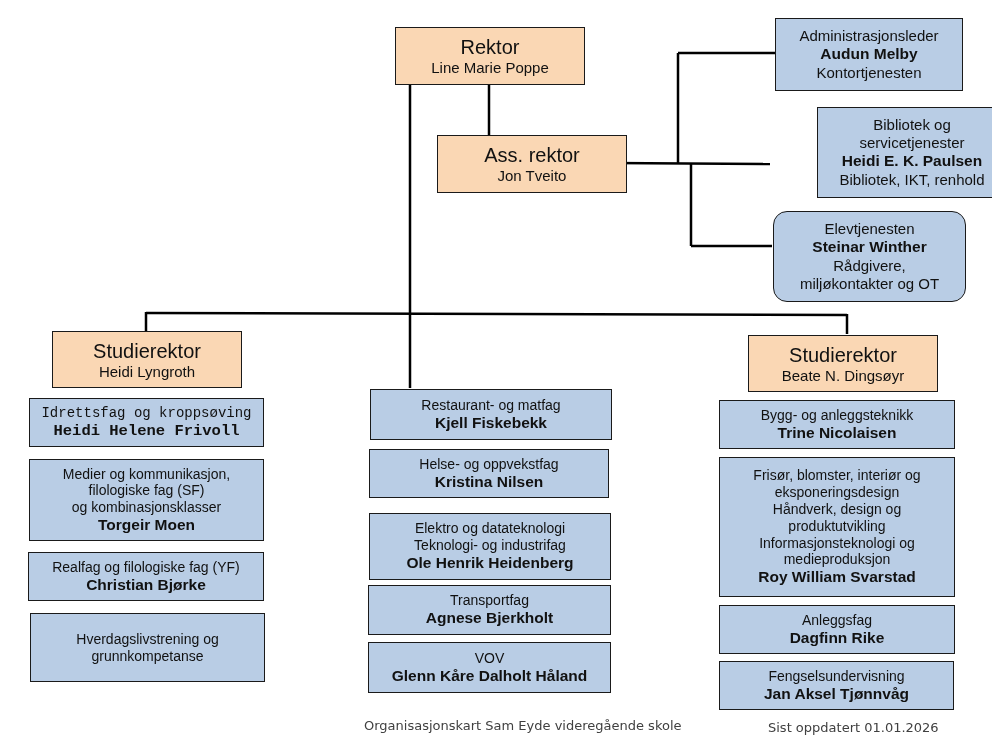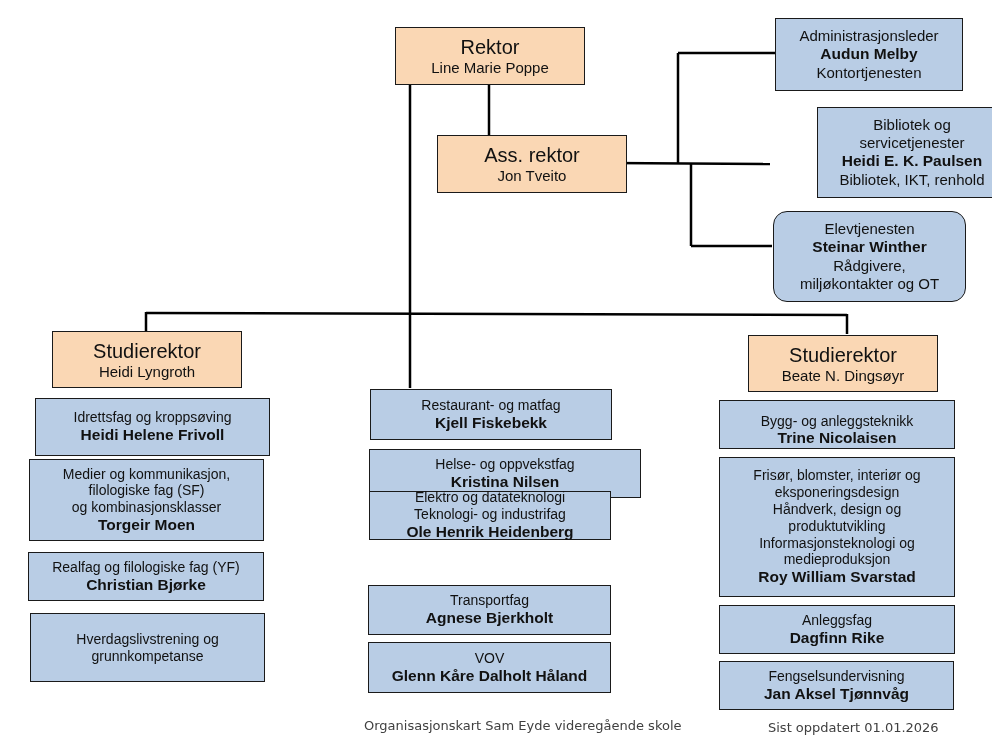--- a/index.html
+++ b/index.html
@@ -73,21 +73,21 @@
 <div class="box leader" style="left:52px;top:331px;width:190px;height:57px;">
   <div class="title">Studierektor</div>
   <div class="name">Heidi Lyngroth</div>
 </div>
 
 <div class="box leader" style="left:748px;top:335px;width:190px;height:57px;">
   <div class="title">Studierektor</div>
   <div class="name">Beate N. Dingsøyr</div>
 </div>
 
-<div class="box unit" style="left:35px;top:398px;width:235px;height:58px;">
+<div class="box unit" style="left:29px;top:398px;width:235px;height:49px;font-family:Liberation Mono, monospace;">
   <div class="line">Idrettsfag og kroppsøving</div>
   <div class="bold">Heidi Helene Frivoll</div>
 </div>
 <div class="box unit" style="left:29px;top:459px;width:235px;height:82px;">
   <div class="line">Medier og kommunikasjon,</div>
   <div class="line">filologiske fag (SF)</div>
   <div class="line">og kombinasjonsklasser</div>
   <div class="bold">Torgeir Moen</div>
 </div>
 <div class="box unit" style="left:28px;top:552px;width:236px;height:49px;text-align:center;">
@@ -96,39 +96,39 @@
 </div>
 <div class="box unit" style="left:30px;top:613px;width:235px;height:69px;">
   <div class="line">Hverdagslivstrening og</div>
   <div class="line">grunnkompetanse</div>
 </div>
 
 <div class="box unit" style="left:370px;top:389px;width:242px;height:51px;">
   <div class="line">Restaurant- og matfag</div>
   <div class="bold">Kjell Fiskebekk</div>
 </div>
-<div class="box unit" style="left:369px;top:449px;width:272px;height:49px;">
+<div class="box unit" style="left:369px;top:449px;width:240px;height:49px;">
   <div class="line">Helse- og oppvekstfag</div>
   <div class="bold">Kristina Nilsen</div>
 </div>
-<div class="box unit" style="left:369px;top:491px;width:242px;height:49px;">
+<div class="box unit" style="left:369px;top:513px;width:242px;height:67px;">
   <div class="line">Elektro og datateknologi</div>
   <div class="line">Teknologi- og industrifag</div>
   <div class="bold">Ole Henrik Heidenberg</div>
 </div>
 <div class="box unit" style="left:368px;top:585px;width:243px;height:50px;">
   <div class="line">Transportfag</div>
   <div class="bold">Agnese Bjerkholt</div>
 </div>
 <div class="box unit" style="left:368px;top:642px;width:243px;height:51px;">
   <div class="line">VOV</div>
   <div class="bold">Glenn Kåre Dalholt Håland</div>
 </div>
 
-<div class="box unit" style="left:719px;top:400px;width:236px;height:49px;justify-content:flex-end;">
+<div class="box unit" style="left:719px;top:400px;width:236px;height:49px;">
   <div class="line">Bygg- og anleggsteknikk</div>
   <div class="bold">Trine Nicolaisen</div>
 </div>
 <div class="box unit" style="left:719px;top:457px;width:236px;height:140px;">
   <div class="line">Frisør, blomster, interiør og</div>
   <div class="line">eksponeringsdesign</div>
   <div class="line">Håndverk, design og</div>
   <div class="line">produktutvikling</div>
   <div class="line">Informasjonsteknologi og</div>
   <div class="line">medieproduksjon</div>

